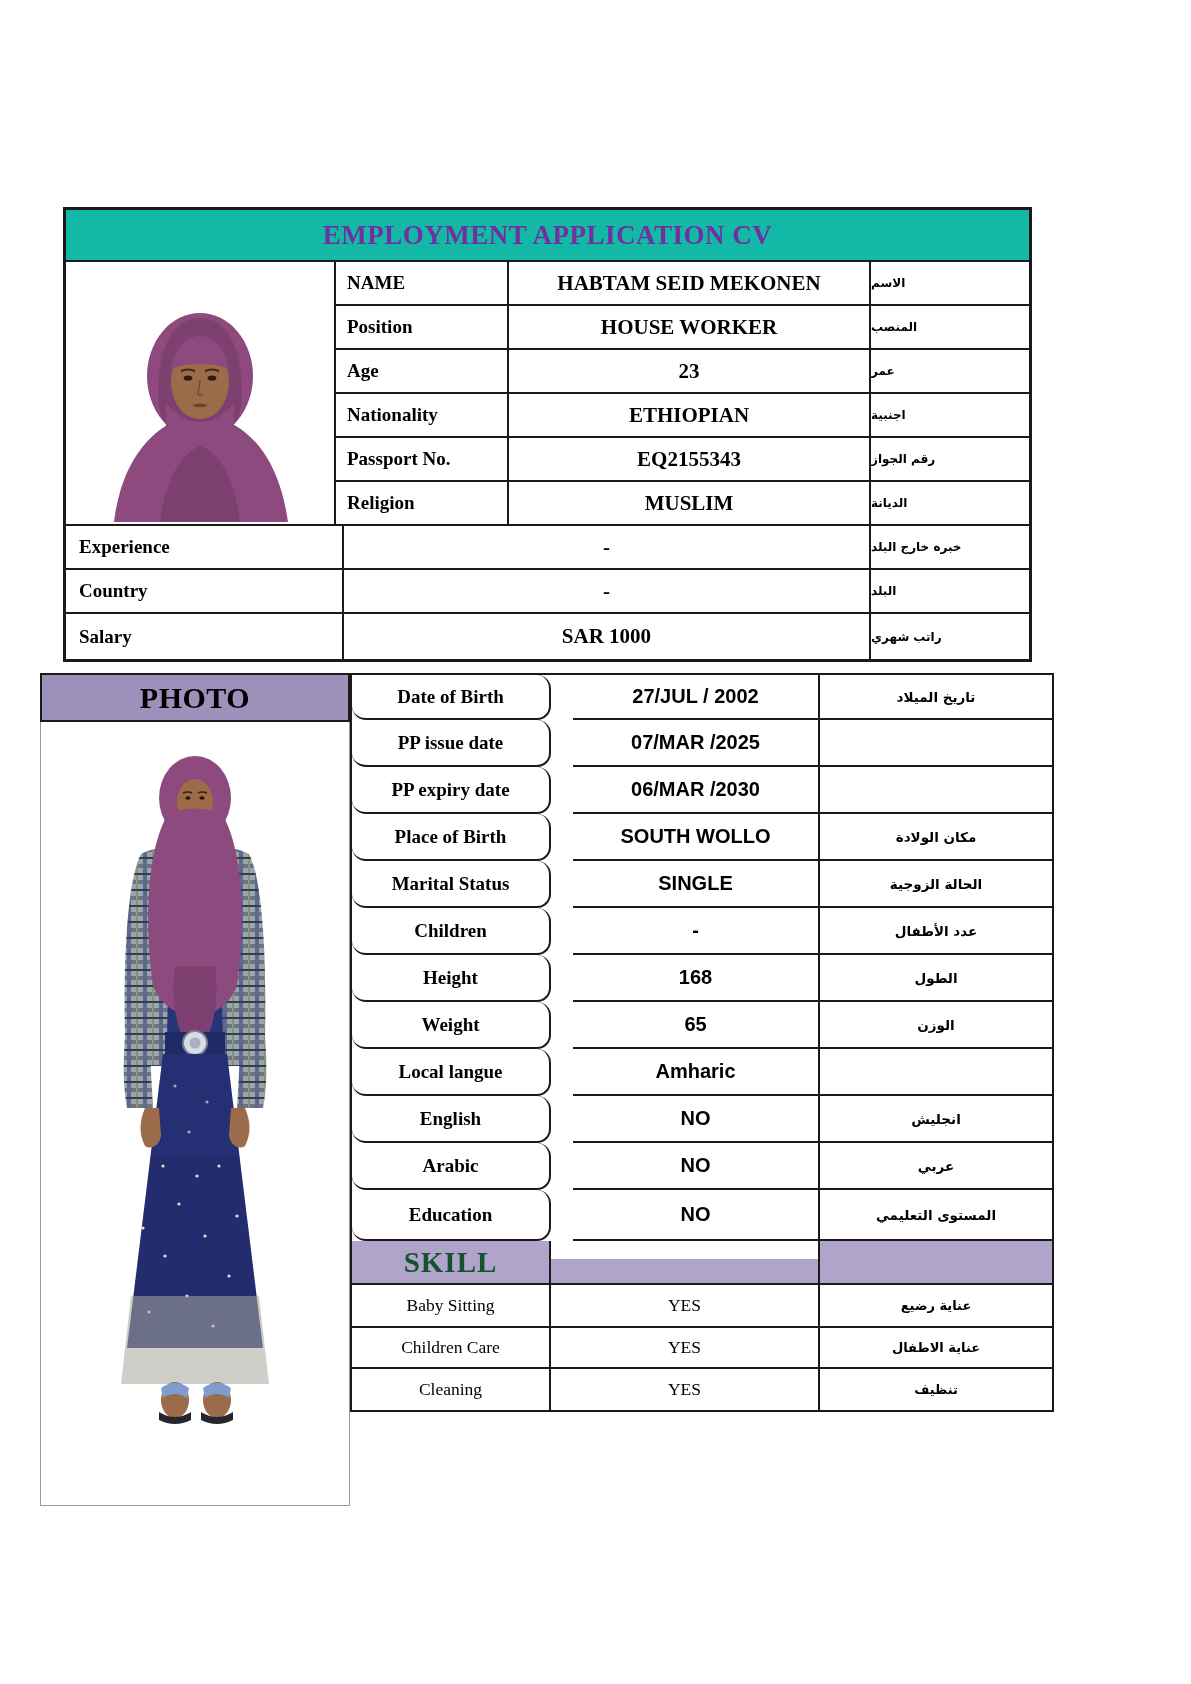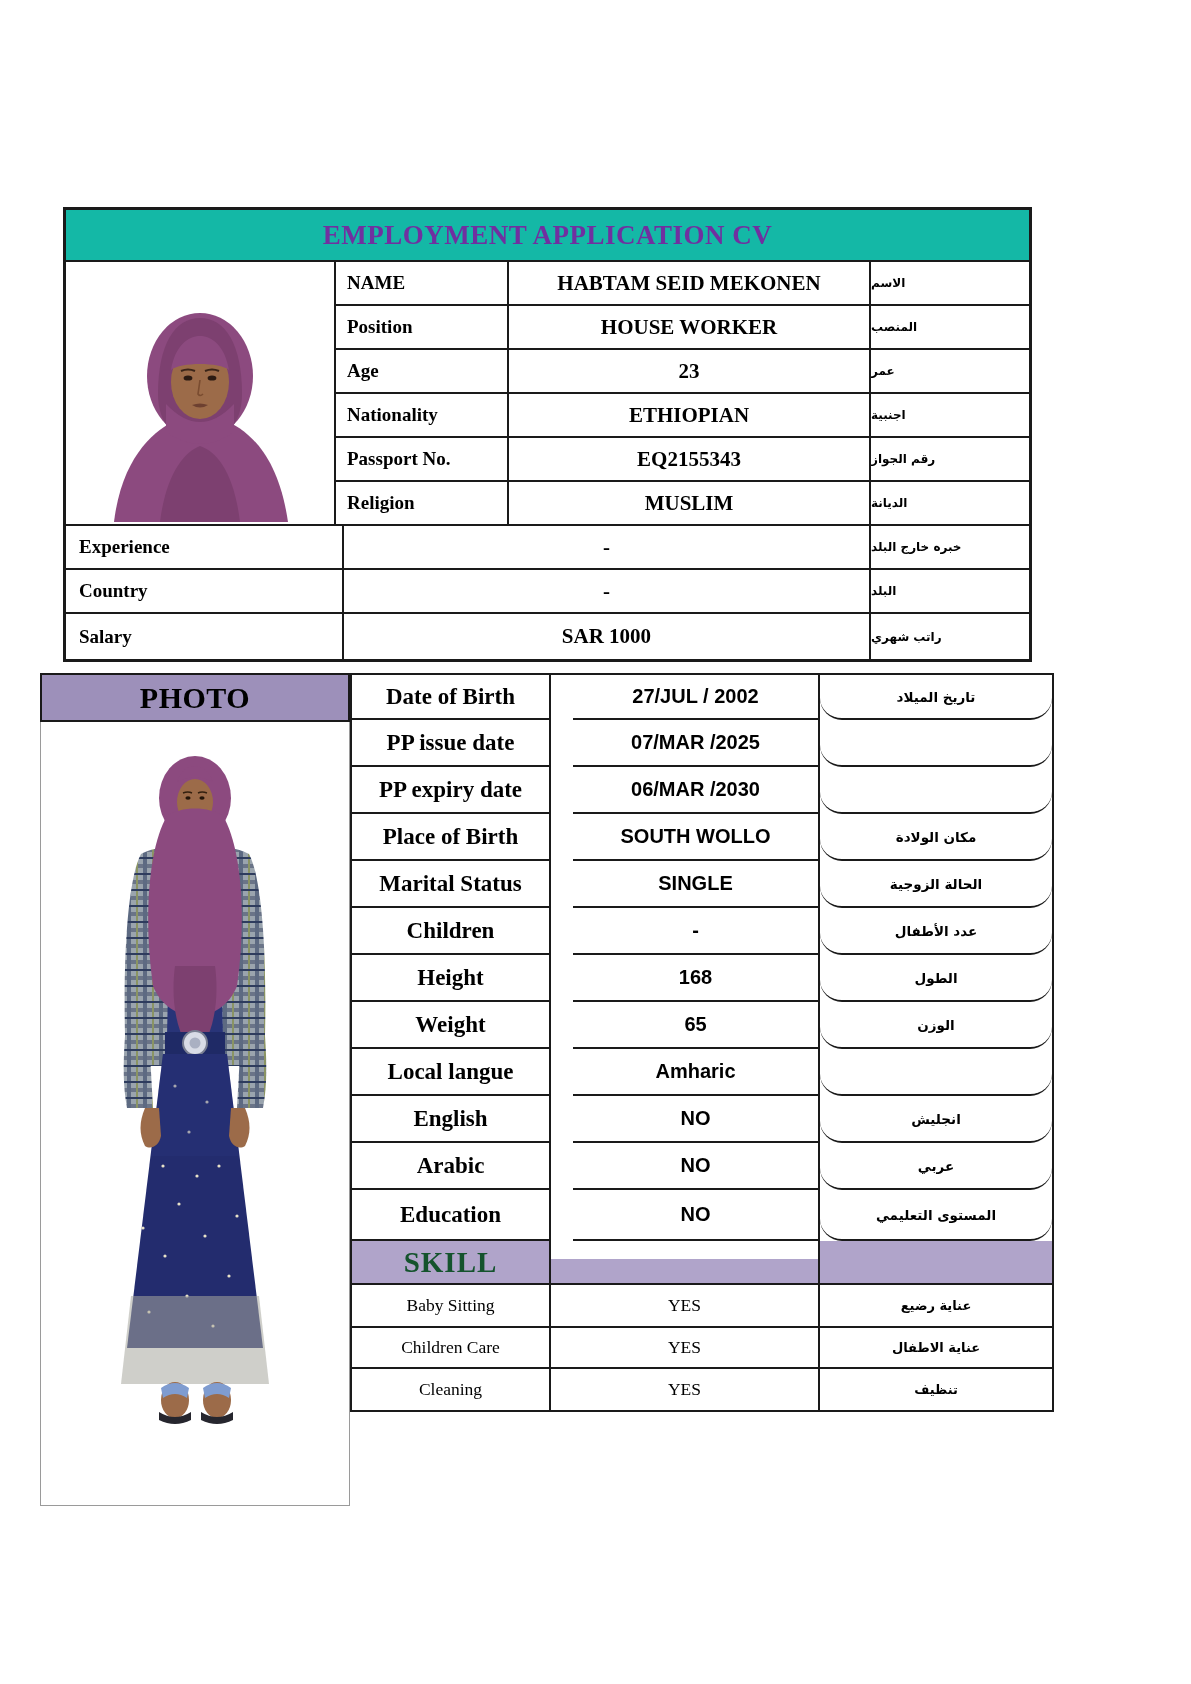--- a/index.html
+++ b/index.html
@@ -24,23 +24,23 @@
   .band-text{font-weight:bold;font-size:27px;letter-spacing:.5px;}
 
   
   #photo-band{left:40px;top:673px;width:310px;height:49px;box-sizing:border-box;border:2px solid #1a1a1a;
               display:flex;align-items:center;justify-content:center;}
   #photo-box{left:40px;top:722px;width:310px;height:784px;box-sizing:border-box;background:#fff;
              border:1px solid #9a9a9a;border-top:none;display:flex;justify-content:center;align-items:flex-start;padding-top:14px;}
   #table2{left:350px;top:673px;width:704px;border:2px solid #1a1a1a;background:#fff;box-sizing:border-box;
           display:grid;grid-template-columns:199px 269px 1fr;
           grid-template-rows:45px 47px 47px 47px 47px 47px 47px 47px 47px 47px 47px 51px 44px 43px 41px 41px;}
-  .t2lbl{font-weight:bold;font-size:23px;justify-content:center;text-align:left;}
+  .t2lbl{font-weight:bold;font-size:19px;justify-content:center;text-align:left;border-radius:14px;}
   .t2val{font-family:"Liberation Sans",sans-serif;font-weight:bold;font-size:20px;justify-content:center;text-align:center;margin-left:22px;}
-  .t2ar{font-family:"DejaVu Sans",sans-serif;font-weight:bold;font-size:13.5px;justify-content:center;direction:rtl;text-align:center;border-radius:22px;}
+  .t2ar{font-family:"DejaVu Sans",sans-serif;font-weight:bold;font-size:13.5px;justify-content:center;direction:rtl;text-align:center;}
   .sk-lbl,.sk-val{font-weight:normal;font-size:17.5px;justify-content:center;text-align:center;}
   .sk-ar{font-family:"DejaVu Sans",sans-serif;font-weight:bold;font-size:13px;justify-content:center;direction:rtl;}
   .skill-title{font-weight:bold;font-size:29px;letter-spacing:1px;justify-content:center;}
 </style>
 </head>
 <body>
 
 <div id="page">
 
   <div class="abs" id="table1">

